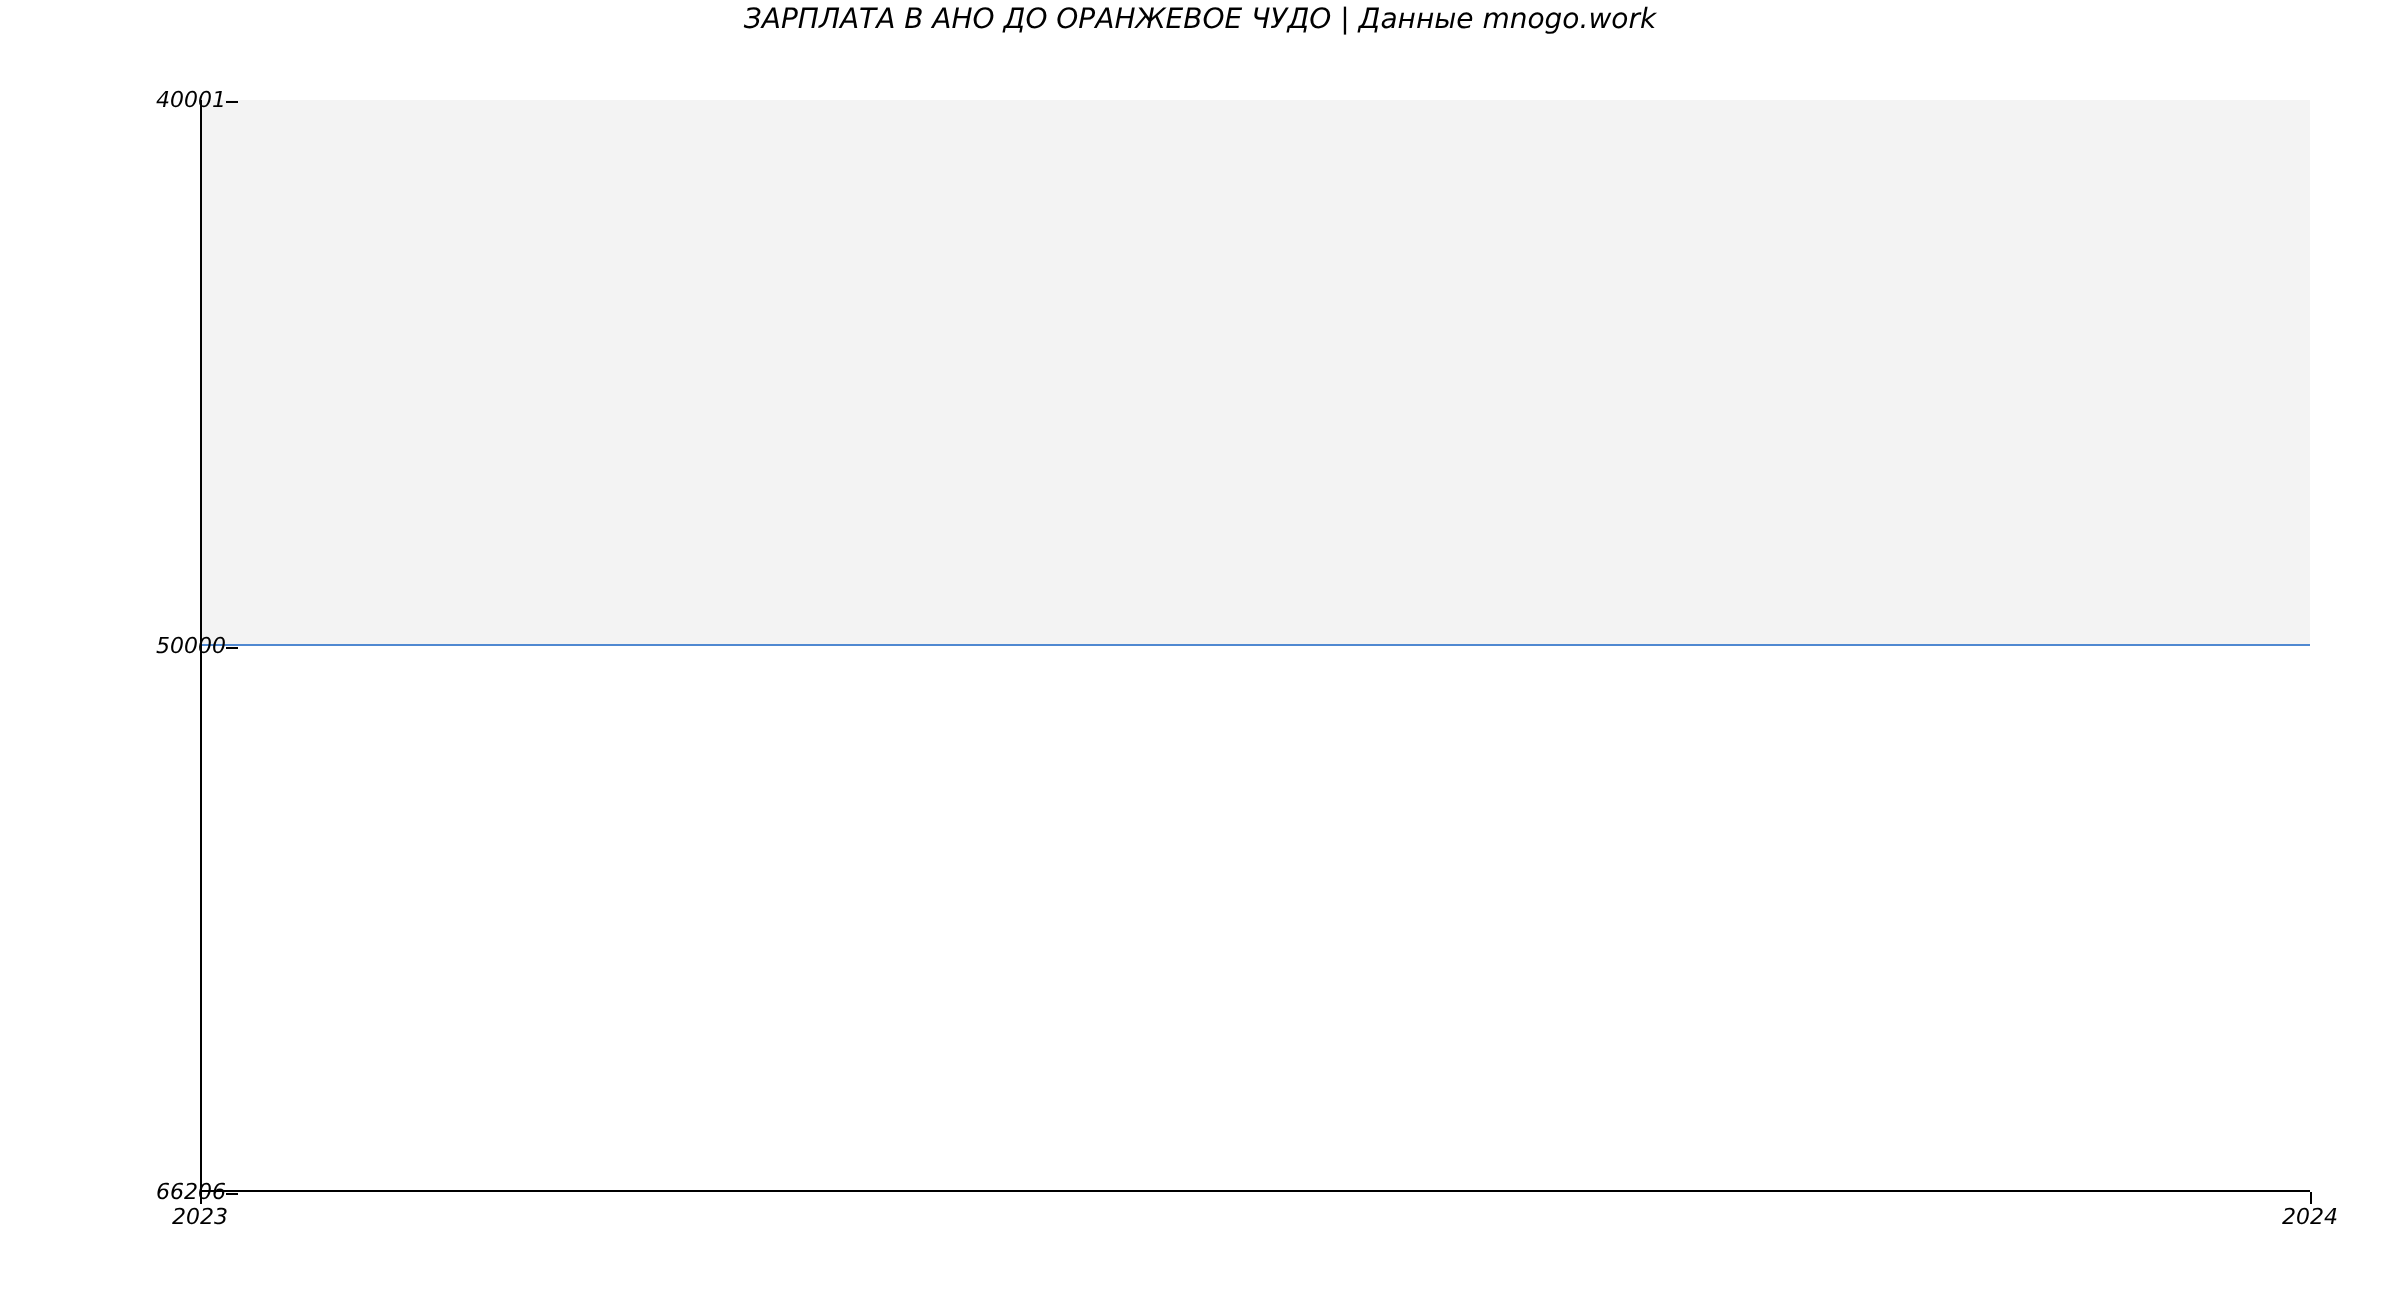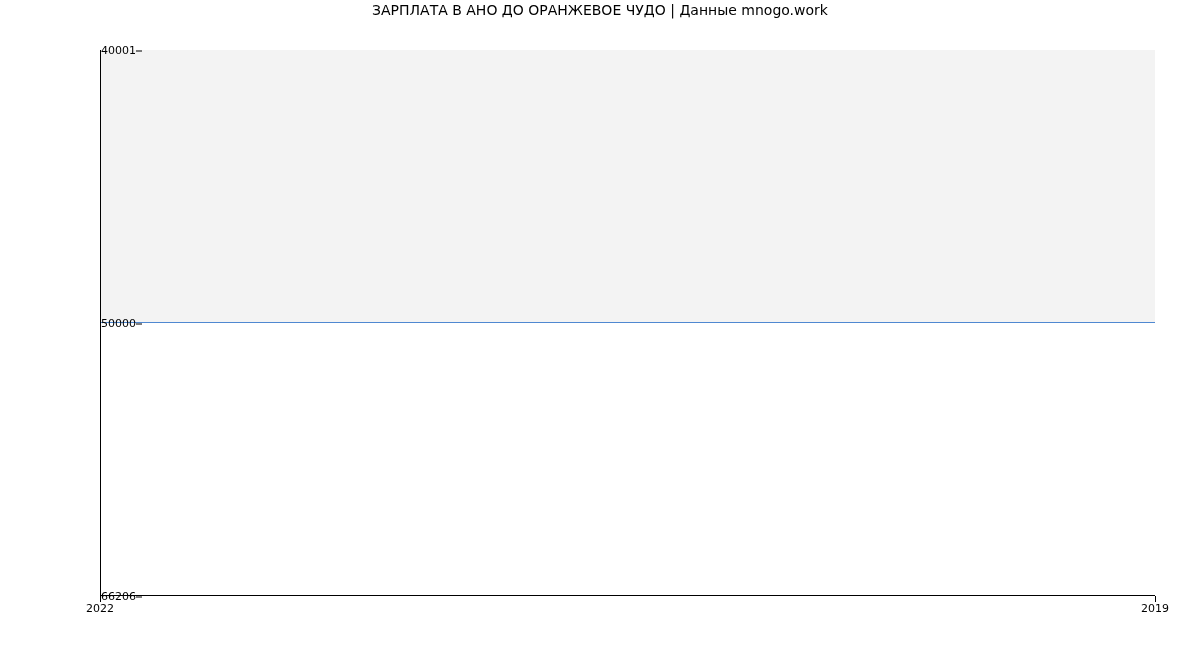--- a/index.html
+++ b/index.html
@@ -8,20 +8,21 @@
     width: 1200px;
     height: 650px;
     background: #ffffff;
     font-family: "DejaVu Sans", Verdana, Arial, sans-serif;
     color: #000000;
   }
   .chart {
     position: relative;
     width: 1200px;
     height: 650px;
+    font-style: italic;
   }
   .title {
     position: absolute;
     top: 2px;
     left: 0;
     width: 100%;
     text-align: center;
     font-size: 14px;
   }
   .plot {
@@ -45,21 +46,21 @@
   .line {
     position: absolute;
     left: 0;
     top: calc(50% - 0.5px);
     width: 100%;
     height: 1px;
     background: #4f88d1;
   }
   .ytick {
     position: absolute;
-    right: 1064px;
+    right: 1087px;
     font-size: 11px;
     transform: translateY(-50%);
     white-space: nowrap;
     margin-left: 28px;
   }
   .ytick .mark {
     position: absolute;
     left: 100%;
     top: 50%;
     width: 6px;
@@ -103,19 +104,19 @@
     <span>50000</span>
     <span class="mark"></span>
   </div>
   <div class="ytick" style="top:50px;">
     <span>40001</span>
     <span class="mark"></span>
   </div>
 
   <div class="xtick" style="left:100px;">
     <span class="mark"></span>
-    <span>2022</span>
+    <span>2023</span>
   </div>
   <div class="xtick" style="left:1155px;">
     <span class="mark"></span>
-    <span>2019</span>
+    <span>2024</span>
   </div>
 </div>
 
 </body></html>

